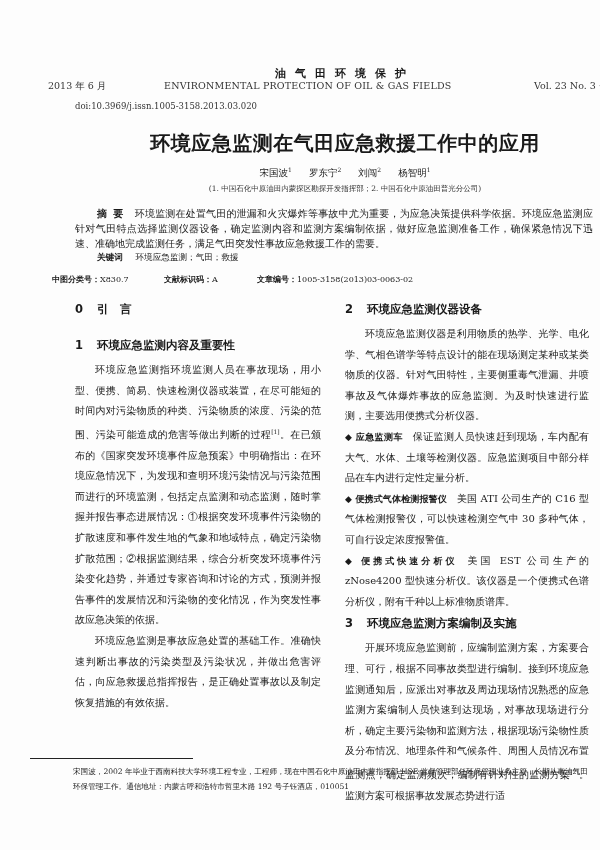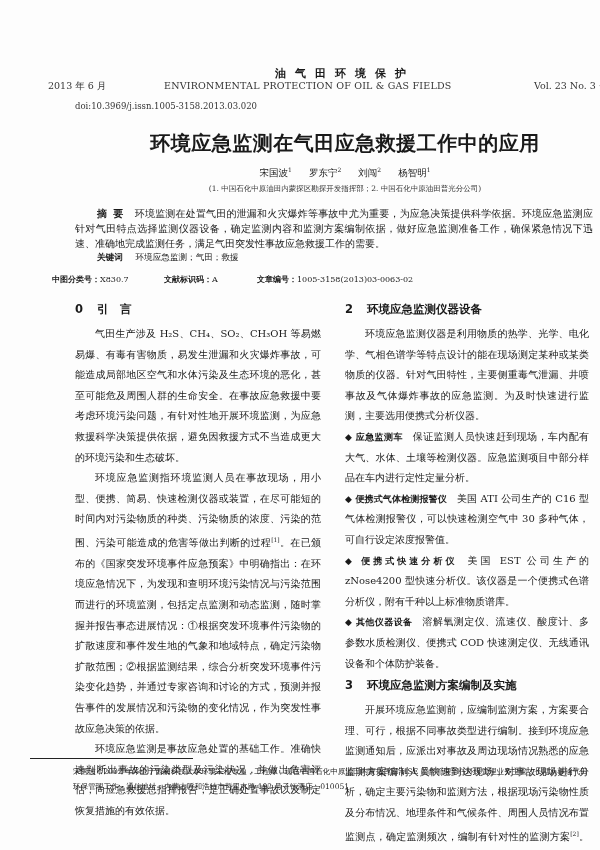--- a/index.html
+++ b/index.html
@@ -95,34 +95,35 @@
 <div class="abs meta-row">
   <span style="left:0"><b>中图分类号：</b><i style="font-style:normal">X830.7</i></span>
   <span style="left:112px"><b>文献标识码：</b><i style="font-style:normal">A</i></span>
   <span style="left:205px"><b>文章编号：</b><i style="font-style:normal">1005-3158(2013)03-0063-02</i></span>
 </div>
 
 <div class="abs col col-left">
   <div class="sec-h">
     <span class="num">0</span><span>引　言</span>
   </div>
-  <p>气田生产涉及 H₂S、CH₄、SO₂、CH₃OH 等易燃易爆、有毒有害物质，易发生泄漏和火灾爆炸事故，可能造成局部地区空气和水体污染及生态环境的恶化，甚至可能危及周围人群的生命安全。在事故应急救援中要考虑环境污染问题，有针对性地开展环境监测，为应急救援科学决策提供依据，避免因救援方式不当造成更大的环境污染和生态破坏。</p>
+  <div class="sec-h" style="margin-top:10px">
+    <span class="num">1</span><span>环境应急监测内容及重要性</span>
+  </div>
   <p><span>环境应急监测指环境监测人员在事故现场，用小型、便携、简易、快速检测仪器或装置，在尽可能短的时间内对污染物质的种类、污染物质的浓度、污染的范围、污染可能造成的危害等做出判断的过程</span><sup>[1]</sup><span>。在已颁布的《国家突发环境事件应急预案》中明确指出：在环境应急情况下，为发现和查明环境污染情况与污染范围而进行的环境监测，包括定点监测和动态监测，随时掌握并报告事态进展情况：①根据突发环境事件污染物的扩散速度和事件发生地的气象和地域特点，确定污染物扩散范围；②根据监测结果，综合分析突发环境事件污染变化趋势，并通过专家咨询和讨论的方式，预测并报告事件的发展情况和污染物的变化情况，作为突发性事故应急决策的依据。</span></p>
   <p>环境应急监测是事故应急处置的基础工作。准确快速判断出事故的污染类型及污染状况，并做出危害评估，向应急救援总指挥报告，是正确处置事故以及制定恢复措施的有效依据。</p>
 </div>
 
 <div class="abs col col-right">
   <div class="sec-h">
     <span class="num">2</span><span>环境应急监测仪器设备</span>
   </div>
   <p>环境应急监测仪器是利用物质的热学、光学、电化学、气相色谱学等特点设计的能在现场测定某种或某类物质的仪器。针对气田特性，主要侧重毒气泄漏、井喷事故及气体爆炸事故的应急监测。为及时快速进行监测，主要选用便携式分析仪器。</p>
   <p class="bullet"><span class="bl"><span>◆</span> <span>应急监测车</span></span><span>保证监测人员快速赶到现场，车内配有大气、水体、土壤等检测仪器。应急监测项目中部分样品在车内进行定性定量分析。</span></p>
   <p class="bullet"><span class="bl"><span>◆</span> <span>便携式气体检测报警仪</span></span><span>美国 ATI 公司生产的 C16 型气体检测报警仪，可以快速检测空气中 30 多种气体，可自行设定浓度报警值。</span></p>
   <p class="bullet"><span class="bl"><span>◆</span> <span>便携式快速分析仪</span></span><span>美国 EST 公司生产的 zNose4200 型快速分析仪。该仪器是一个便携式色谱分析仪，附有千种以上标准物质谱库。</span></p>
-  <p class="bullet"><span class="bl"><span>◆</span> <span>其他仪器设备</span></span><span>溶解氧测定仪、流速仪、酸度计、多参数水质检测仪、便携式 COD 快速测定仪、无线通讯设备和个体防护装备。</span></p>
   <div class="sec-h" style="">
     <span class="num">3</span><span>环境应急监测方案编制及实施</span>
   </div>
   <p><span>开展环境应急监测前，应编制监测方案，方案要合理、可行，根据不同事故类型进行编制。接到环境应急监测通知后，应派出对事故及周边现场情况熟悉的应急监测方案编制人员快速到达现场，对事故现场进行分析，确定主要污染物和监测方法，根据现场污染物性质及分布情况、地理条件和气候条件、周围人员情况布置监测点，确定监测频次，编制有针对性的监测方案</span><sup>[2]</sup><span>。监测方案可根据事故发展态势进行适</span></p>
 </div>
 
 <div class="abs footnote-rule"></div>
 <div class="abs footnote">宋国波，2002 年毕业于西南科技大学环境工程专业，工程师，现在中国石化中原油田内蒙指挥部 HSE 监督管理部任环保管理业务主管，长期从事油气田环保管理工作。通信地址：内蒙古呼和浩特市哲里木路 192 号子钰酒店，010051</div>
 
 </body></html>

